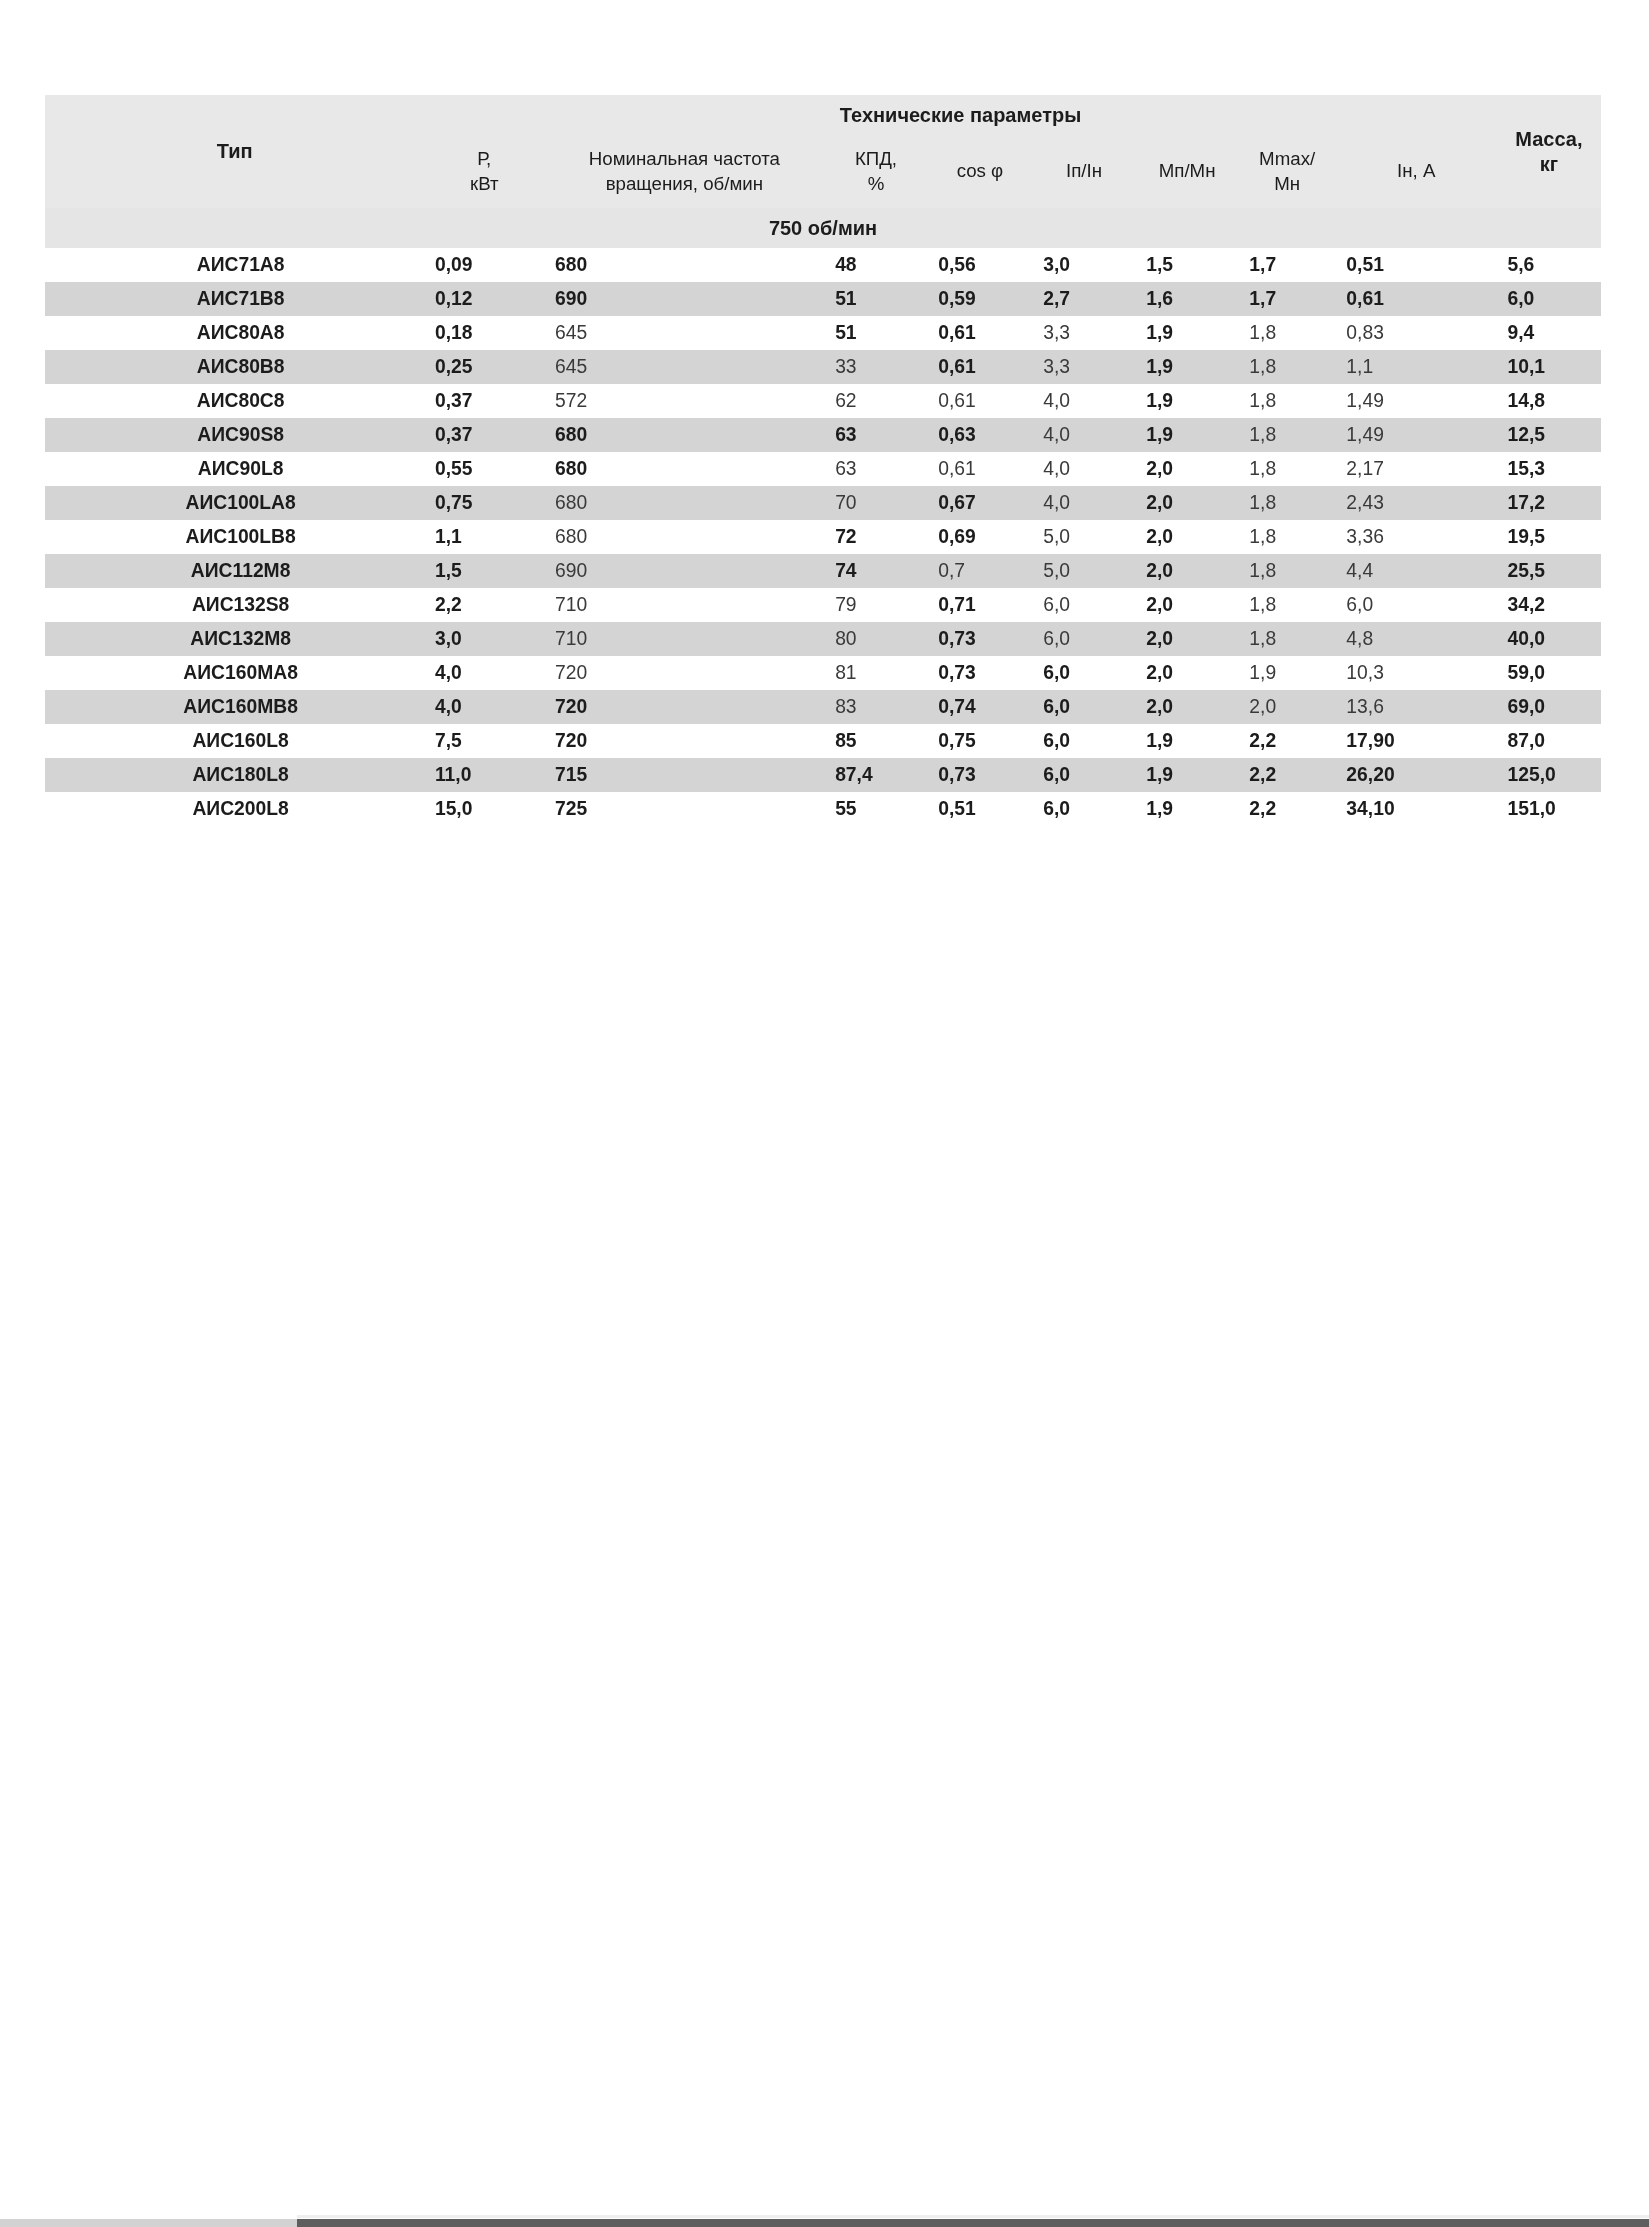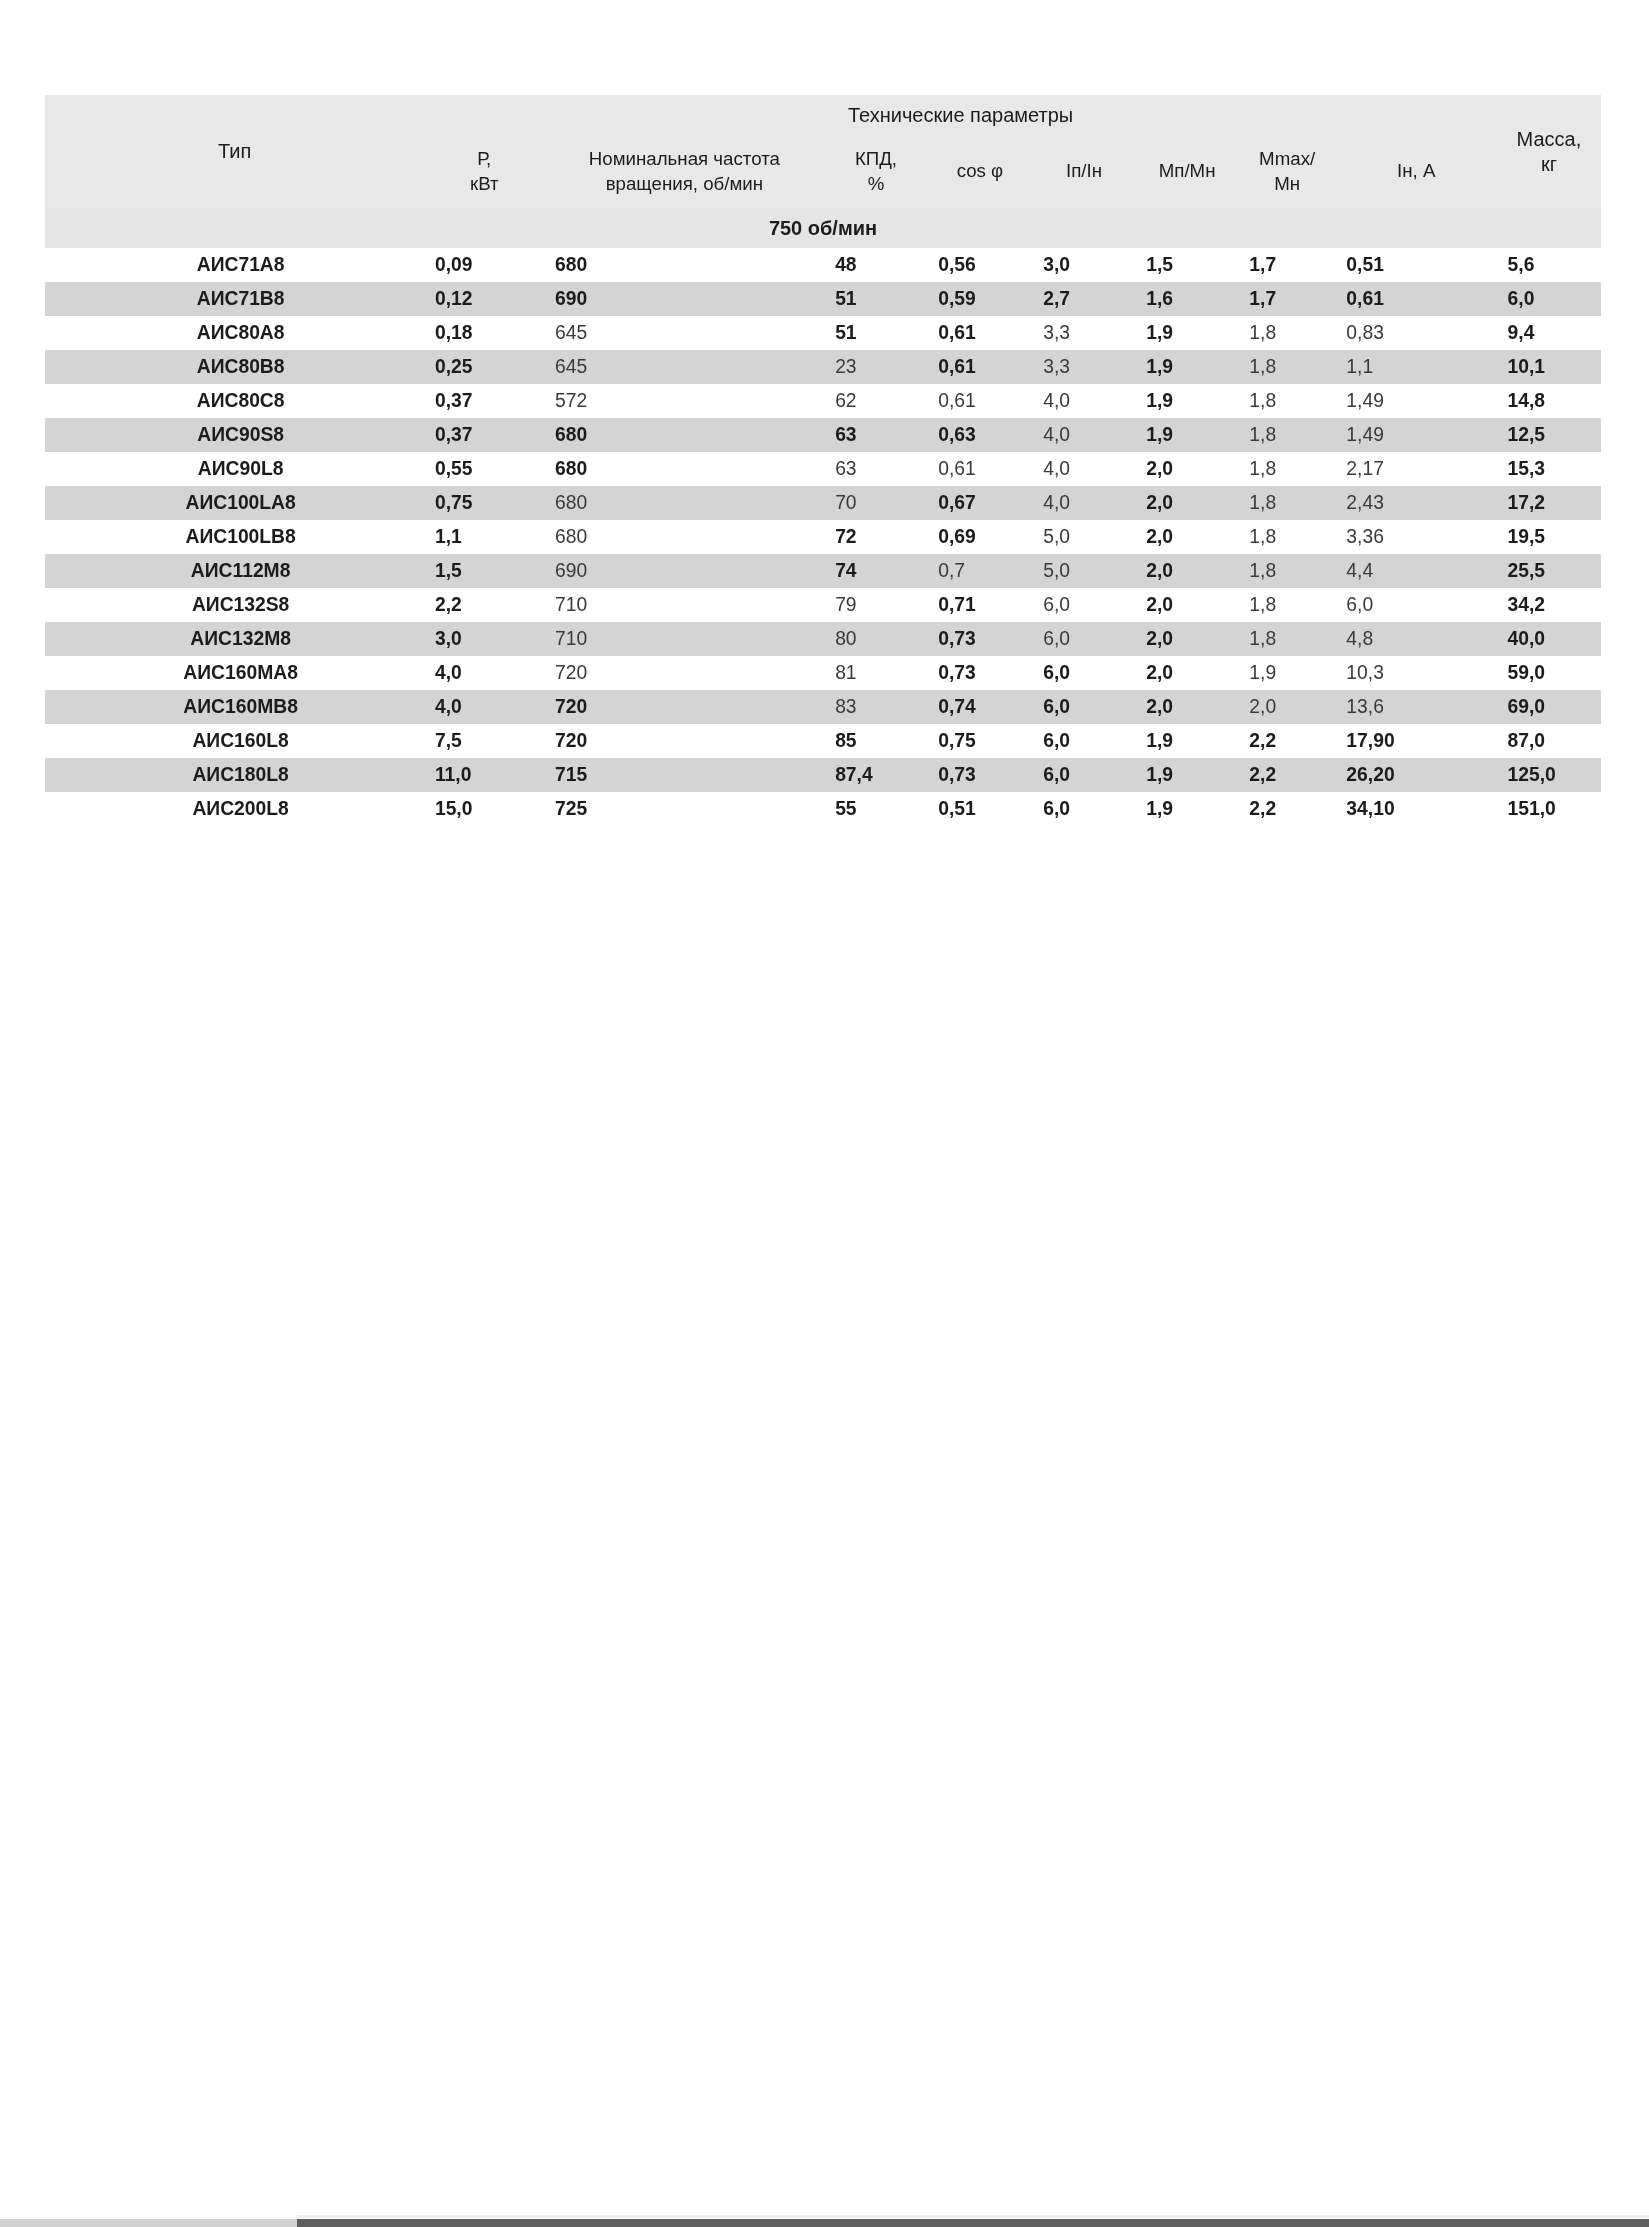--- a/index.html
+++ b/index.html
@@ -20,21 +20,21 @@
   }
   .motor-table{
     position:absolute;left:45px;top:95px;width:1556px;
     border-collapse:collapse;table-layout:fixed;
   }
   .motor-table th,.motor-table td{
     padding:0;margin:0;border:0 solid var(--line);
     font-weight:normal;
   }
   
-  .hdr-row1 th,.hdr-span{background:var(--hdr);}
+  .hdr-row1 th,.hdr-span{background:var(--hdr);font-weight:bold;}
   .hdr-span{border-top:1.3px;border-bottom:3.3px;vertical-align:middle;text-align:center;
     font-size:20px;white-space:pre-line;line-height:1.25;}
   .type-hdr{font-weight:bold;}
   .group-hdr{
     background:var(--hdr);border-top:1.3px;border-bottom:1.3px;border-left:1.3px;border-right:1.3px;
     text-align:center;vertical-align:middle;font-weight:bold;font-size:20px;height:40px;
   }
   .sub-hdr th{
     background:var(--hdr);border-bottom:3.3px;border-left:1.3px;
     text-align:center;vertical-align:middle;font-size:18.7px;line-height:1.3;
@@ -138,21 +138,21 @@
           <td>3,3</td>
           <td class="b">1,9</td>
           <td>1,8</td>
           <td>0,83</td>
           <td class="b">9,4</td>
         </tr>
         <tr class="data-row shaded">
           <td class="b">АИС80В8</td>
           <td class="b">0,25</td>
           <td>645</td>
-          <td>23</td>
+          <td>33</td>
           <td class="b">0,61</td>
           <td>3,3</td>
           <td class="b">1,9</td>
           <td>1,8</td>
           <td>1,1</td>
           <td class="b">10,1</td>
         </tr>
         <tr class="data-row">
           <td class="b">АИС80С8</td>
           <td class="b">0,37</td>

